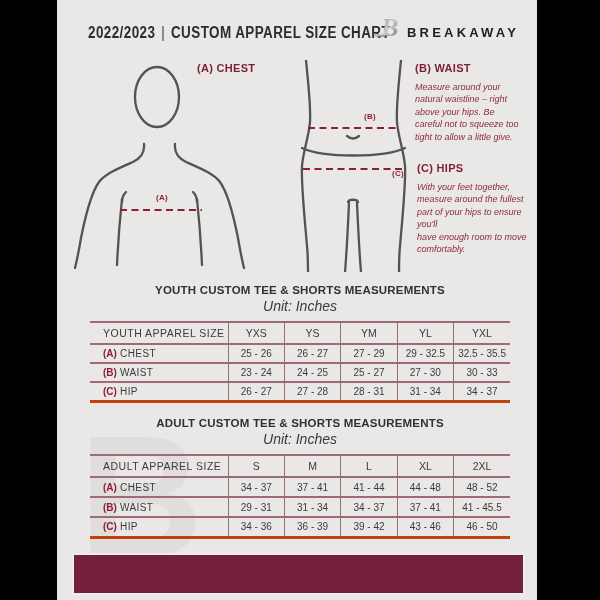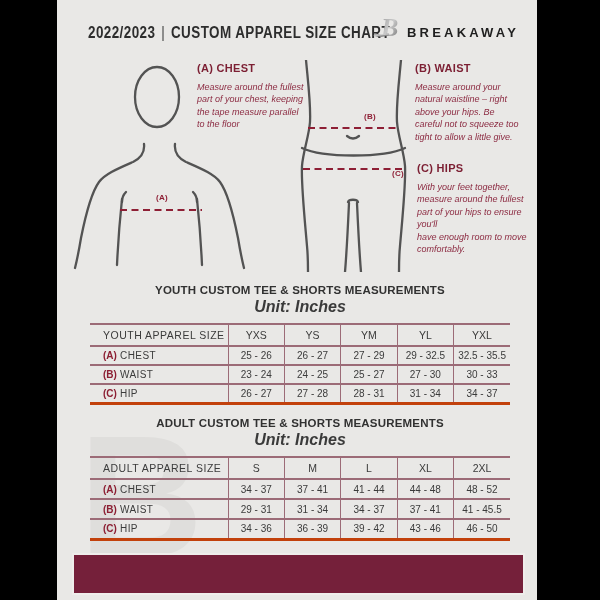--- a/index.html
+++ b/index.html
@@ -39,21 +39,21 @@
   .inst { position:absolute; }
   .inst-heading { font-size:11px; font-weight:bold; color:#7c1f33; letter-spacing:0.3px; }
   .inst-body {
     margin-top:7px; font-size:9px; font-style:italic; color:#8c2b42;
     line-height:1.38; white-space:pre-line;
   }
 
   
   .table-section { position:absolute; left:33px; width:420px; z-index:1;margin-top:8px; }
   .table-title { text-align:center; font-size:11.5px; font-weight:bold; color:#313131; letter-spacing:0.2px; }
-  .table-unit { text-align:center; font-size:16px; font-style:italic; font-weight:700; color:#3a3a3a; margin-top:2px; }
+  .table-unit { text-align:center; font-size:14px; font-style:italic; font-weight:400; color:#3a3a3a; margin-top:2px; }
 
   table.size-table {
     width:420px; margin-top:7px; border-collapse:collapse; table-layout:fixed;
     border-top:2px solid #9c6b77; border-bottom:3px solid #c2410c;
   }
   table.size-table th, table.size-table td {
     font-size:10px; color:#3b3b3b; text-align:center; vertical-align:middle;
     border-top:2px solid #9c6b77;
   }
   table.size-table th { font-weight:normal; font-size:10.5px; height:22px; border-top:none; }
@@ -126,21 +126,20 @@
       <path d="M 62 143 C 63 165, 64 188, 66 212"></path>
       <line class="dash" x1="13" y1="68" x2="105" y2="68"></line>
       <line class="dash" x1="8" y1="109" x2="110" y2="109"></line>
     </svg>
   </div>
   <div class="marker" style="left:296px; top:112px;">(B)</div>
   <div class="marker" style="left:324px; top:169px;">(C)</div>
 
   <div class="inst" style="left:140px; top:62px; width:110px;">
     <div class="inst-heading">(A) CHEST</div>
-    <div class="inst-body">Measure around the fullest part of your chest, keeping the tape measure parallel to the floor</div>
   </div>
   <div class="inst" style="left:358px; top:62px; width:106px;">
     <div class="inst-heading">(B) WAIST</div>
     <div class="inst-body">Measure around your natural waistline – right above your hips. Be careful not to squeeze too tight to allow a little give.</div>
   </div>
   <div class="inst" style="left:360px; top:162px; width:112px;">
     <div class="inst-heading">(C) HIPS</div>
     <div class="inst-body">With your feet together, measure around the fullest part of your hips to ensure you'll
 have enough room to move comfortably.</div>
   </div>

